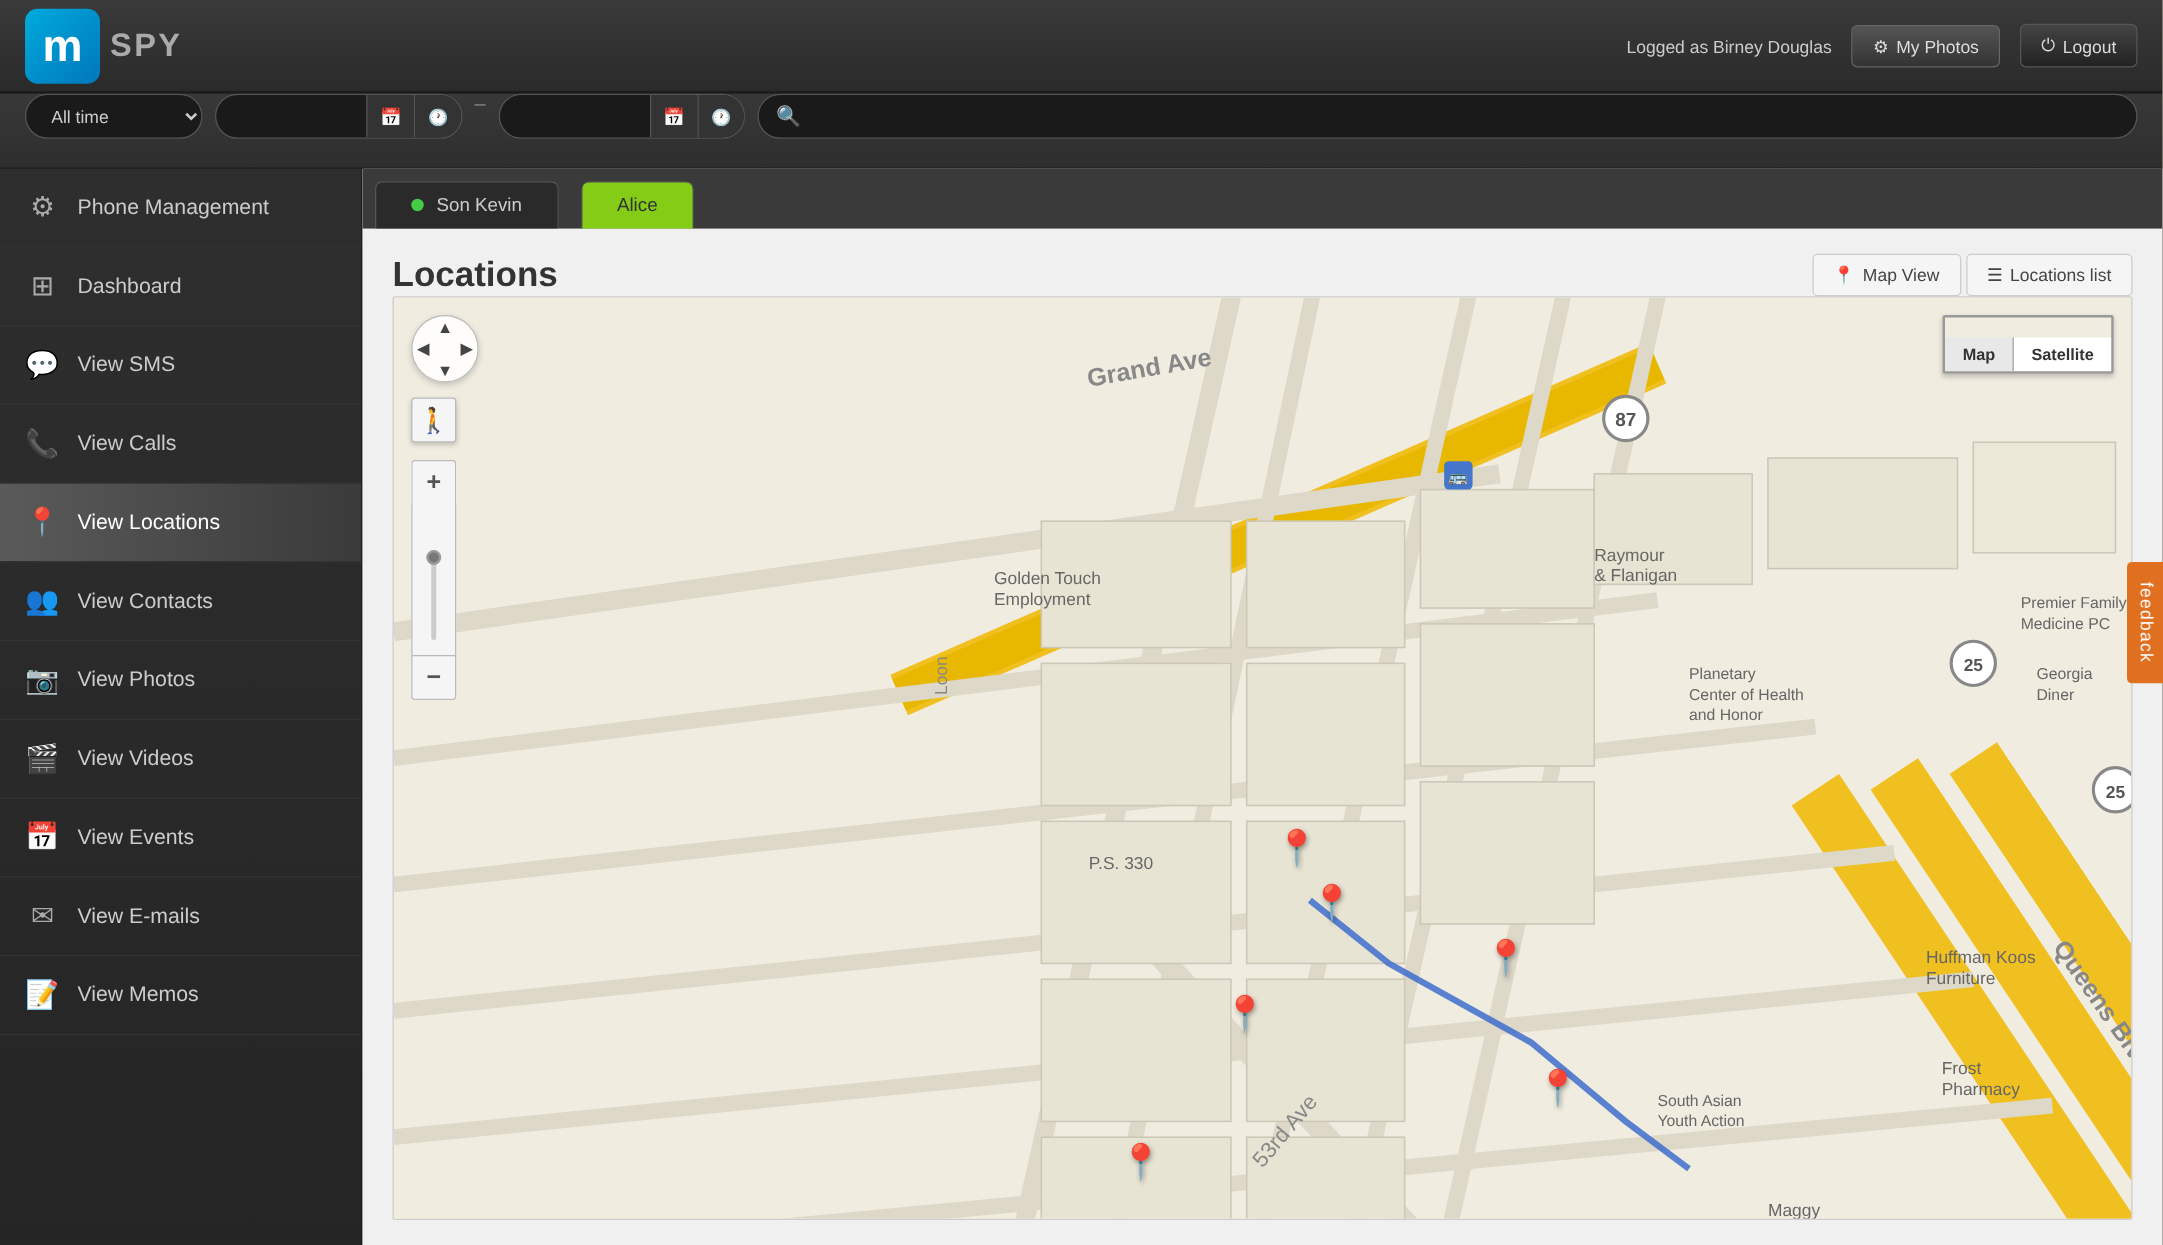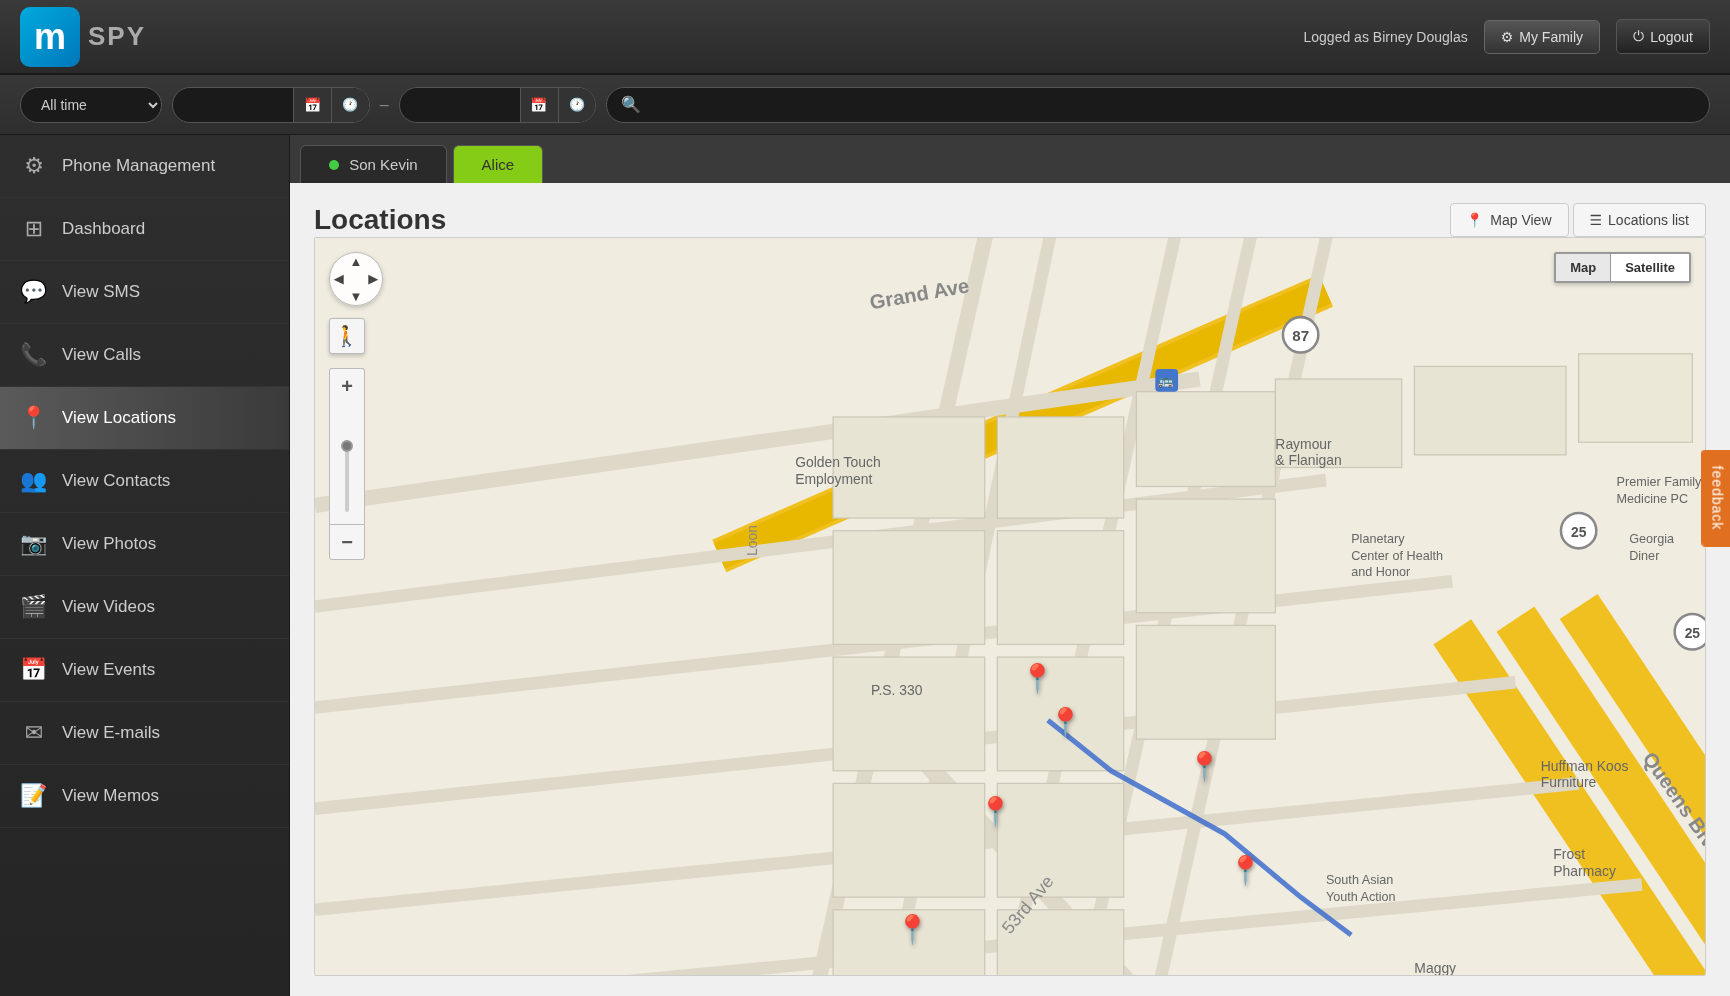--- a/index.html
+++ b/index.html
@@ -57,21 +57,20 @@
       cursor: pointer;
       display: flex; align-items: center; gap: 6px;
     }
 
     
     #toolbar {
       width: 100%;
       height: 60px;
       background: linear-gradient(to bottom, #383838, #2e2e2e);
       display: flex;
-      align-items: center;
       padding: 0 20px;
       gap: 10px;
       border-bottom: 1px solid #1a1a1a;
     }
     #time-select {
       background: #1a1a1a;
       color: #ccc;
       border: 1px solid #555;
       border-radius: 20px;
       padding: 6px 16px;
@@ -184,21 +183,21 @@
       overflow: hidden;
     }
 
     
     #tabs {
       display: flex;
       background: #3a3a3a;
       border-bottom: none;
       padding-top: 10px;
       padding-left: 10px;
-      gap: 6px;
+      gap: 18px;
     }
     .tab {
       padding: 10px 28px;
       border-radius: 6px 6px 0 0;
       cursor: pointer;
       font-size: 15px;
       font-weight: 500;
       color: #ccc;
       background: #2a2a2a;
       border: 1px solid #555;
@@ -323,20 +322,21 @@
       box-shadow: 0 2px 4px rgba(0,0,0,0.2);
     }
     .map-type-btn {
       padding: 6px 14px;
       background: white;
       border: none;
       cursor: pointer;
       font-size: 13px;
       font-weight: bold;
       color: #333;
+      margin-top: 16px;
     }
     .map-type-btn.active { background: #e8e8e8; }
     .map-type-btn + .map-type-btn { border-left: 1px solid #999; }
 
     
     #feedback-tab {
       position: fixed;
       right: -36px;
       top: 50%;
       transform: translateY(-50%) rotate(90deg);
@@ -366,21 +366,21 @@
 
 <div id="header">
   <div id="logo">
     <div class="logo-m">m</div>
     <span class="logo-spy">SPY</span>
   </div>
   <div id="header-right">
     <span id="logged-as">Logged as Birney Douglas</span>
     <button id="my-account-btn">
       <span>⚙</span>
-      <span>My Family</span>
+      <span>My Photos</span>
     </button>
     <button id="logout-btn">
       <span>⏻</span>
       <span>Logout</span>
     </button>
   </div>
 </div>
 
 <div id="toolbar">
   <select id="time-select">

